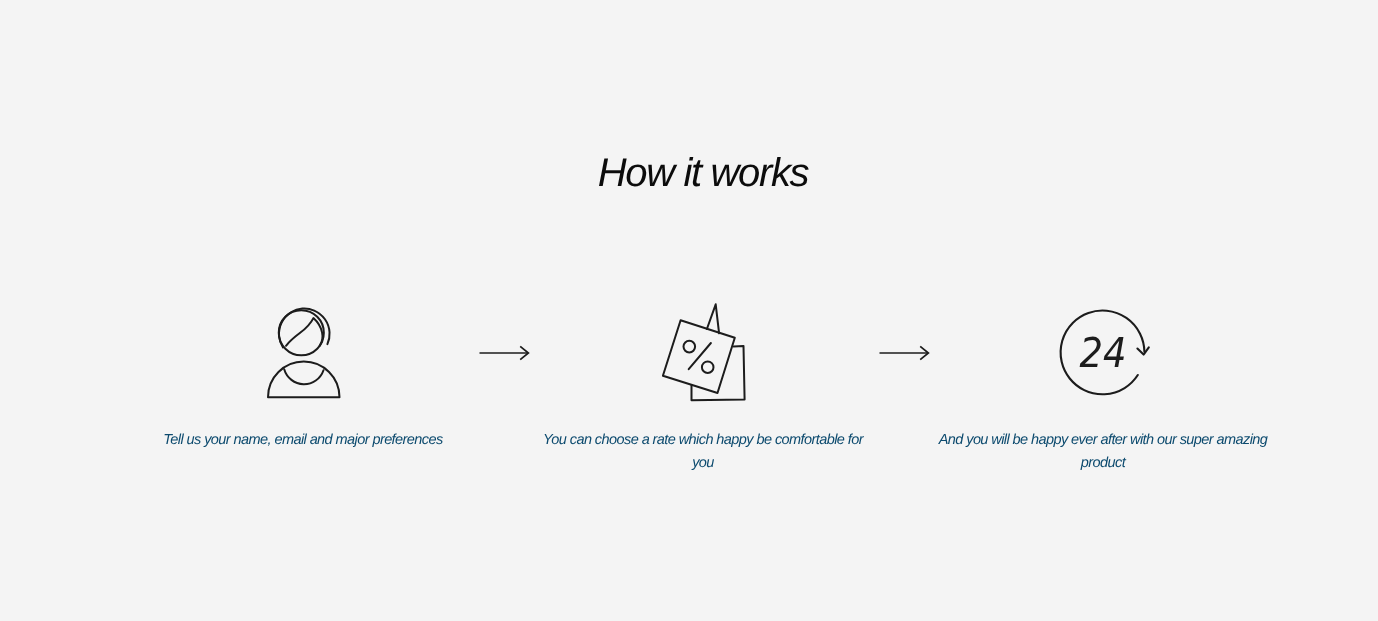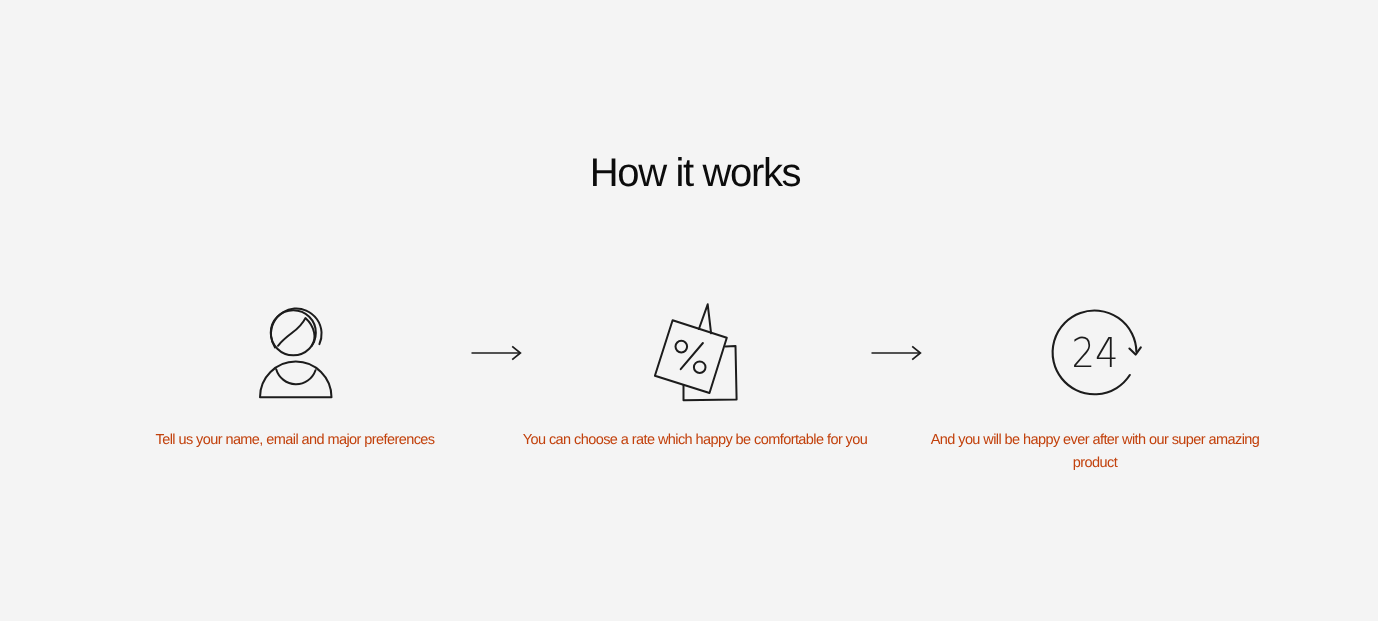--- a/index.html
+++ b/index.html
@@ -5,21 +5,21 @@
 <style>
   html,body{margin:0;padding:0;}
   body{
     width:1378px;height:621px;overflow:hidden;
     background:#f4f4f4;
     font-family:"Liberation Sans", sans-serif;
     color:#1c1c1c;
     -webkit-font-smoothing:antialiased;
     text-rendering:geometricPrecision;
   }
-  .section{position:absolute;left:6px;top:0;width:1096px;height:621px;}
+  .section{position:absolute;left:14px;top:0;width:1096px;height:621px;font-style:italic;}
 
   .title{
     transform:translateZ(0);
     position:absolute;left:0;top:153px;width:1378px;
     margin:0;text-align:center;
     font-size:40px;font-weight:400;letter-spacing:-1.35px;
     line-height:40px;
     color:#0c0c0c;
   }
 
@@ -32,21 +32,21 @@
 
   .icon-wrap{position:absolute;left:0;top:0;width:400px;height:110px;}
   .icon-wrap svg{position:absolute;top:0;}
   .step-1 .icon-wrap svg{left:156px;}
   .step-2 .icon-wrap svg{left:152px;}
   .step-3 .icon-wrap svg{left:155px;}
 
   .caption{
     position:absolute;left:50%;transform:translateX(-50%) translateZ(0);top:133px;width:345px;
     text-align:center;
-    font-size:14.5px;letter-spacing:-0.575px;line-height:23px;color:#c2410c;
+    font-size:14.5px;letter-spacing:-0.575px;line-height:23px;color:#0c4a6e;
   }
 
   .connector{position:absolute;top:340px;}
   .conn-1{left:465px;}
   .conn-2{left:865px;}
 </style>
 </head>
 <body>
 
 <div class="section">

